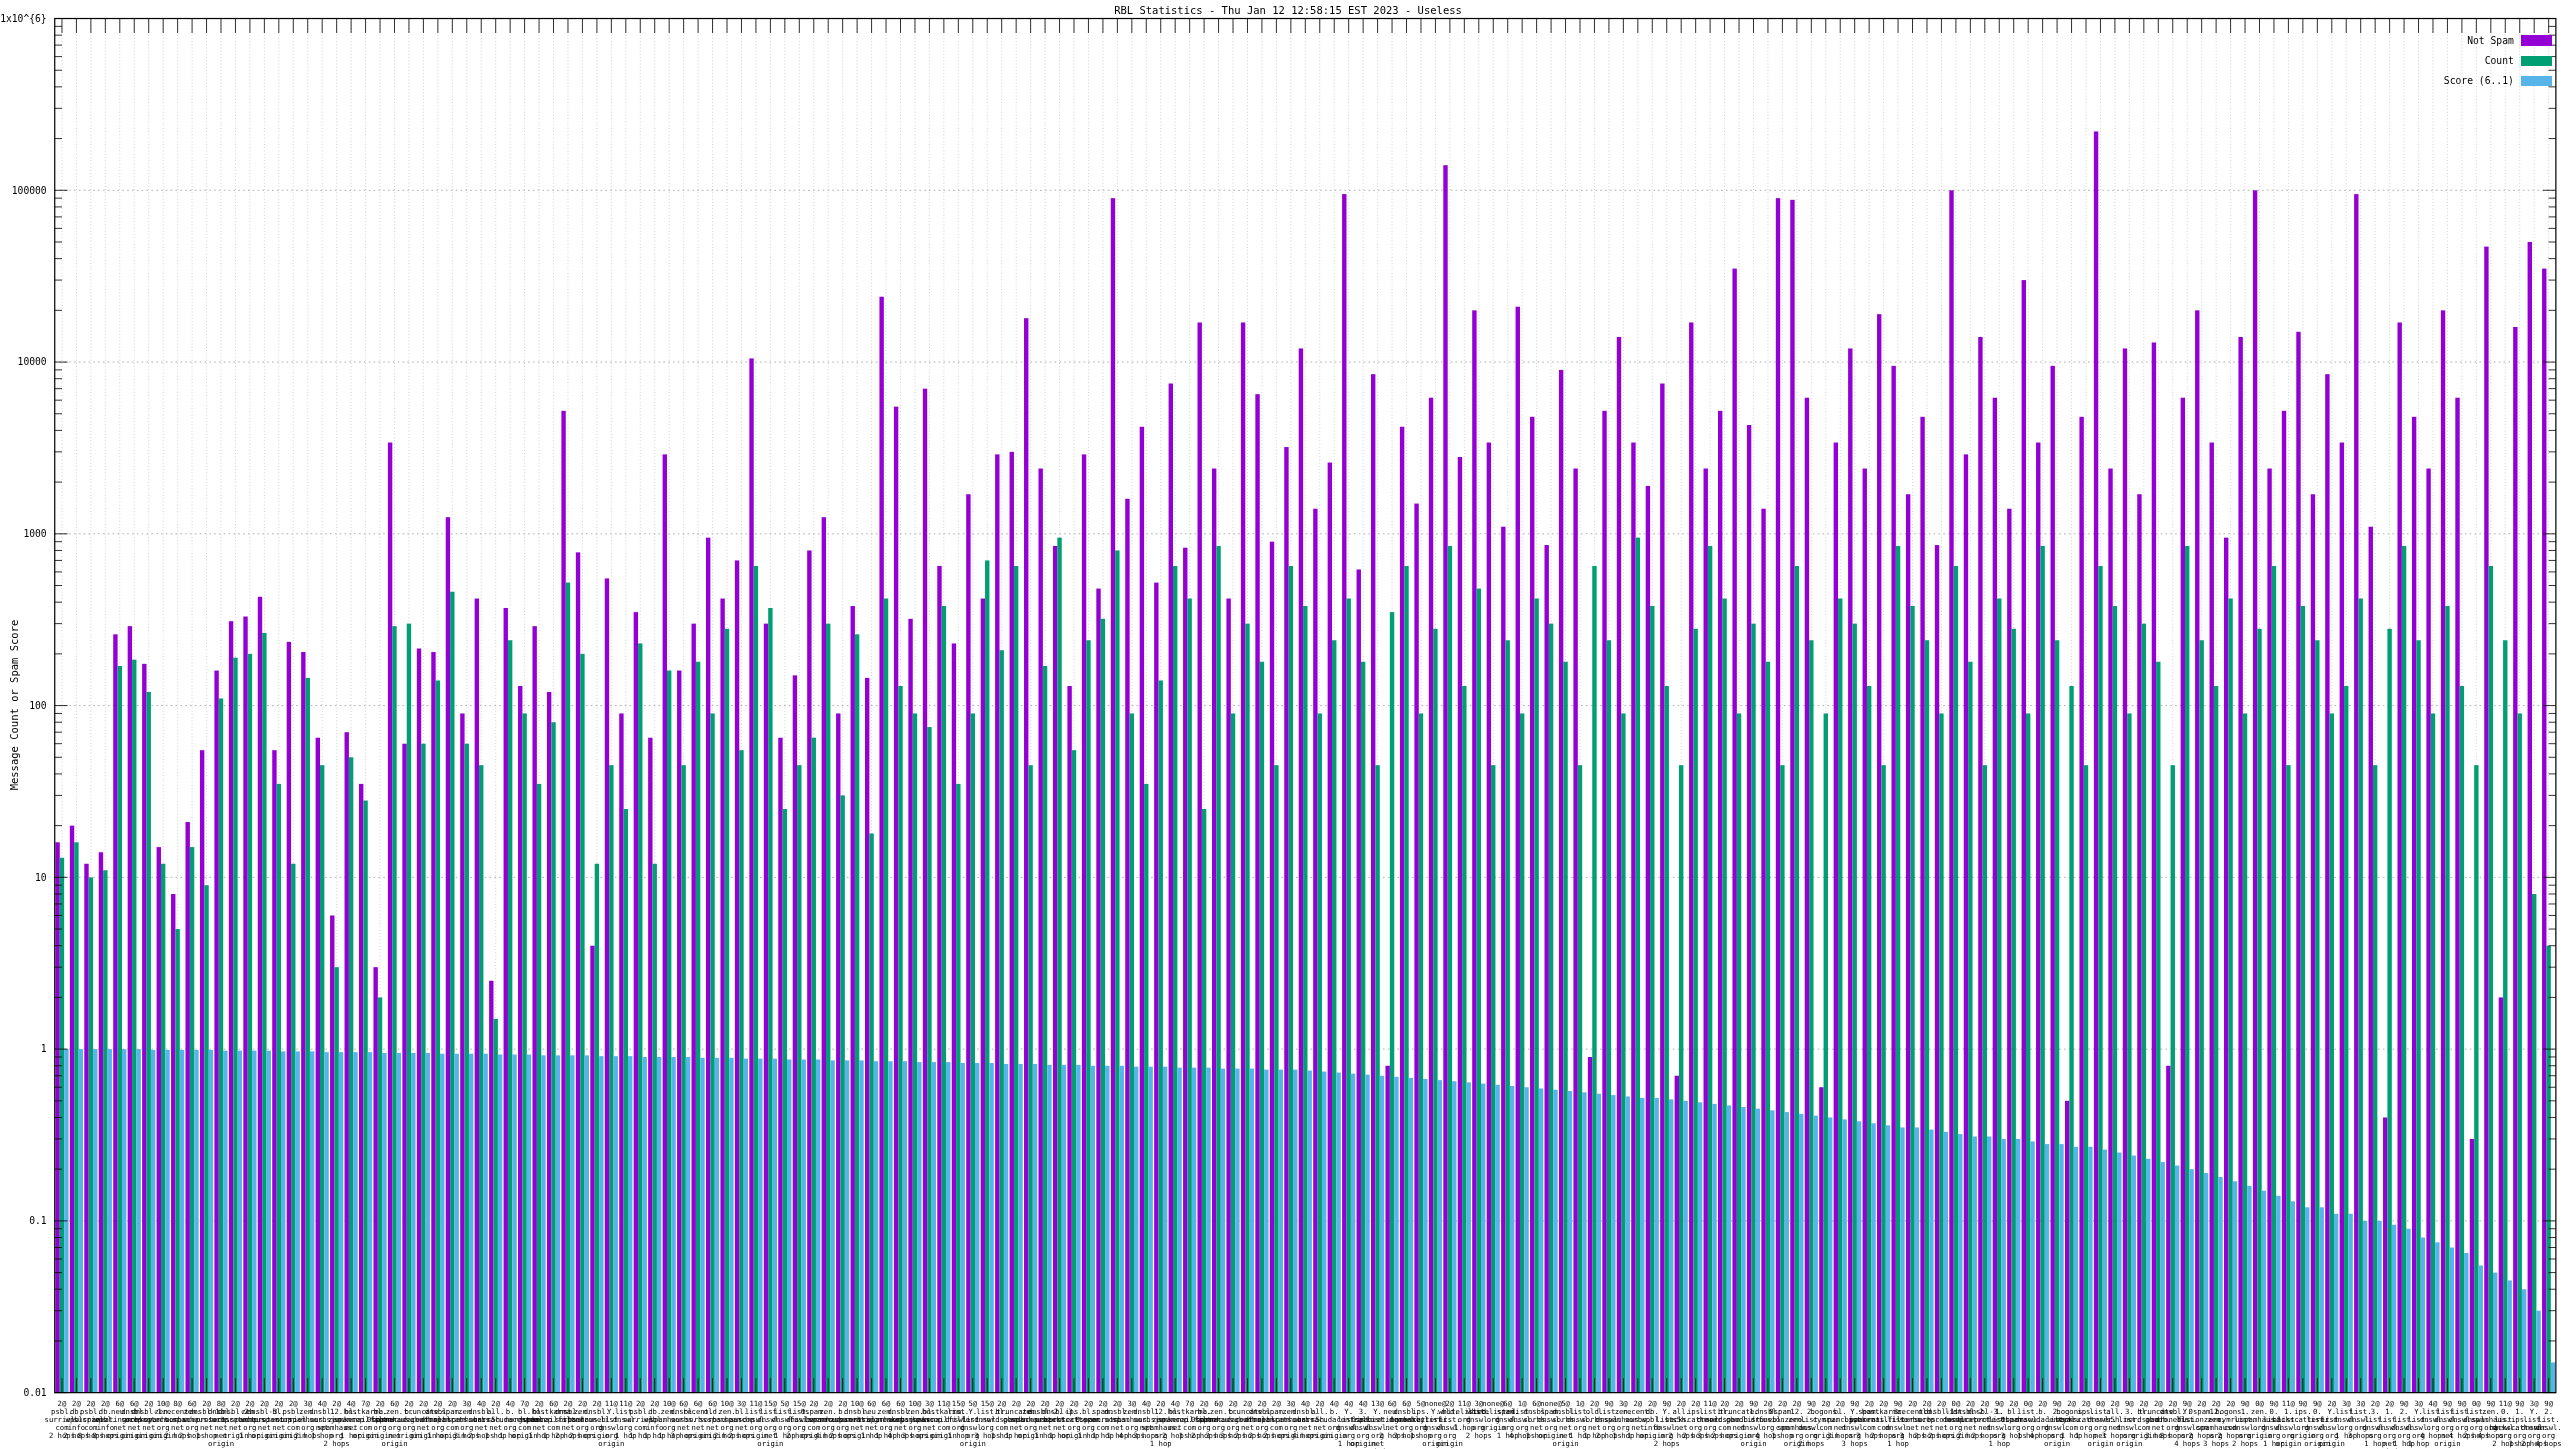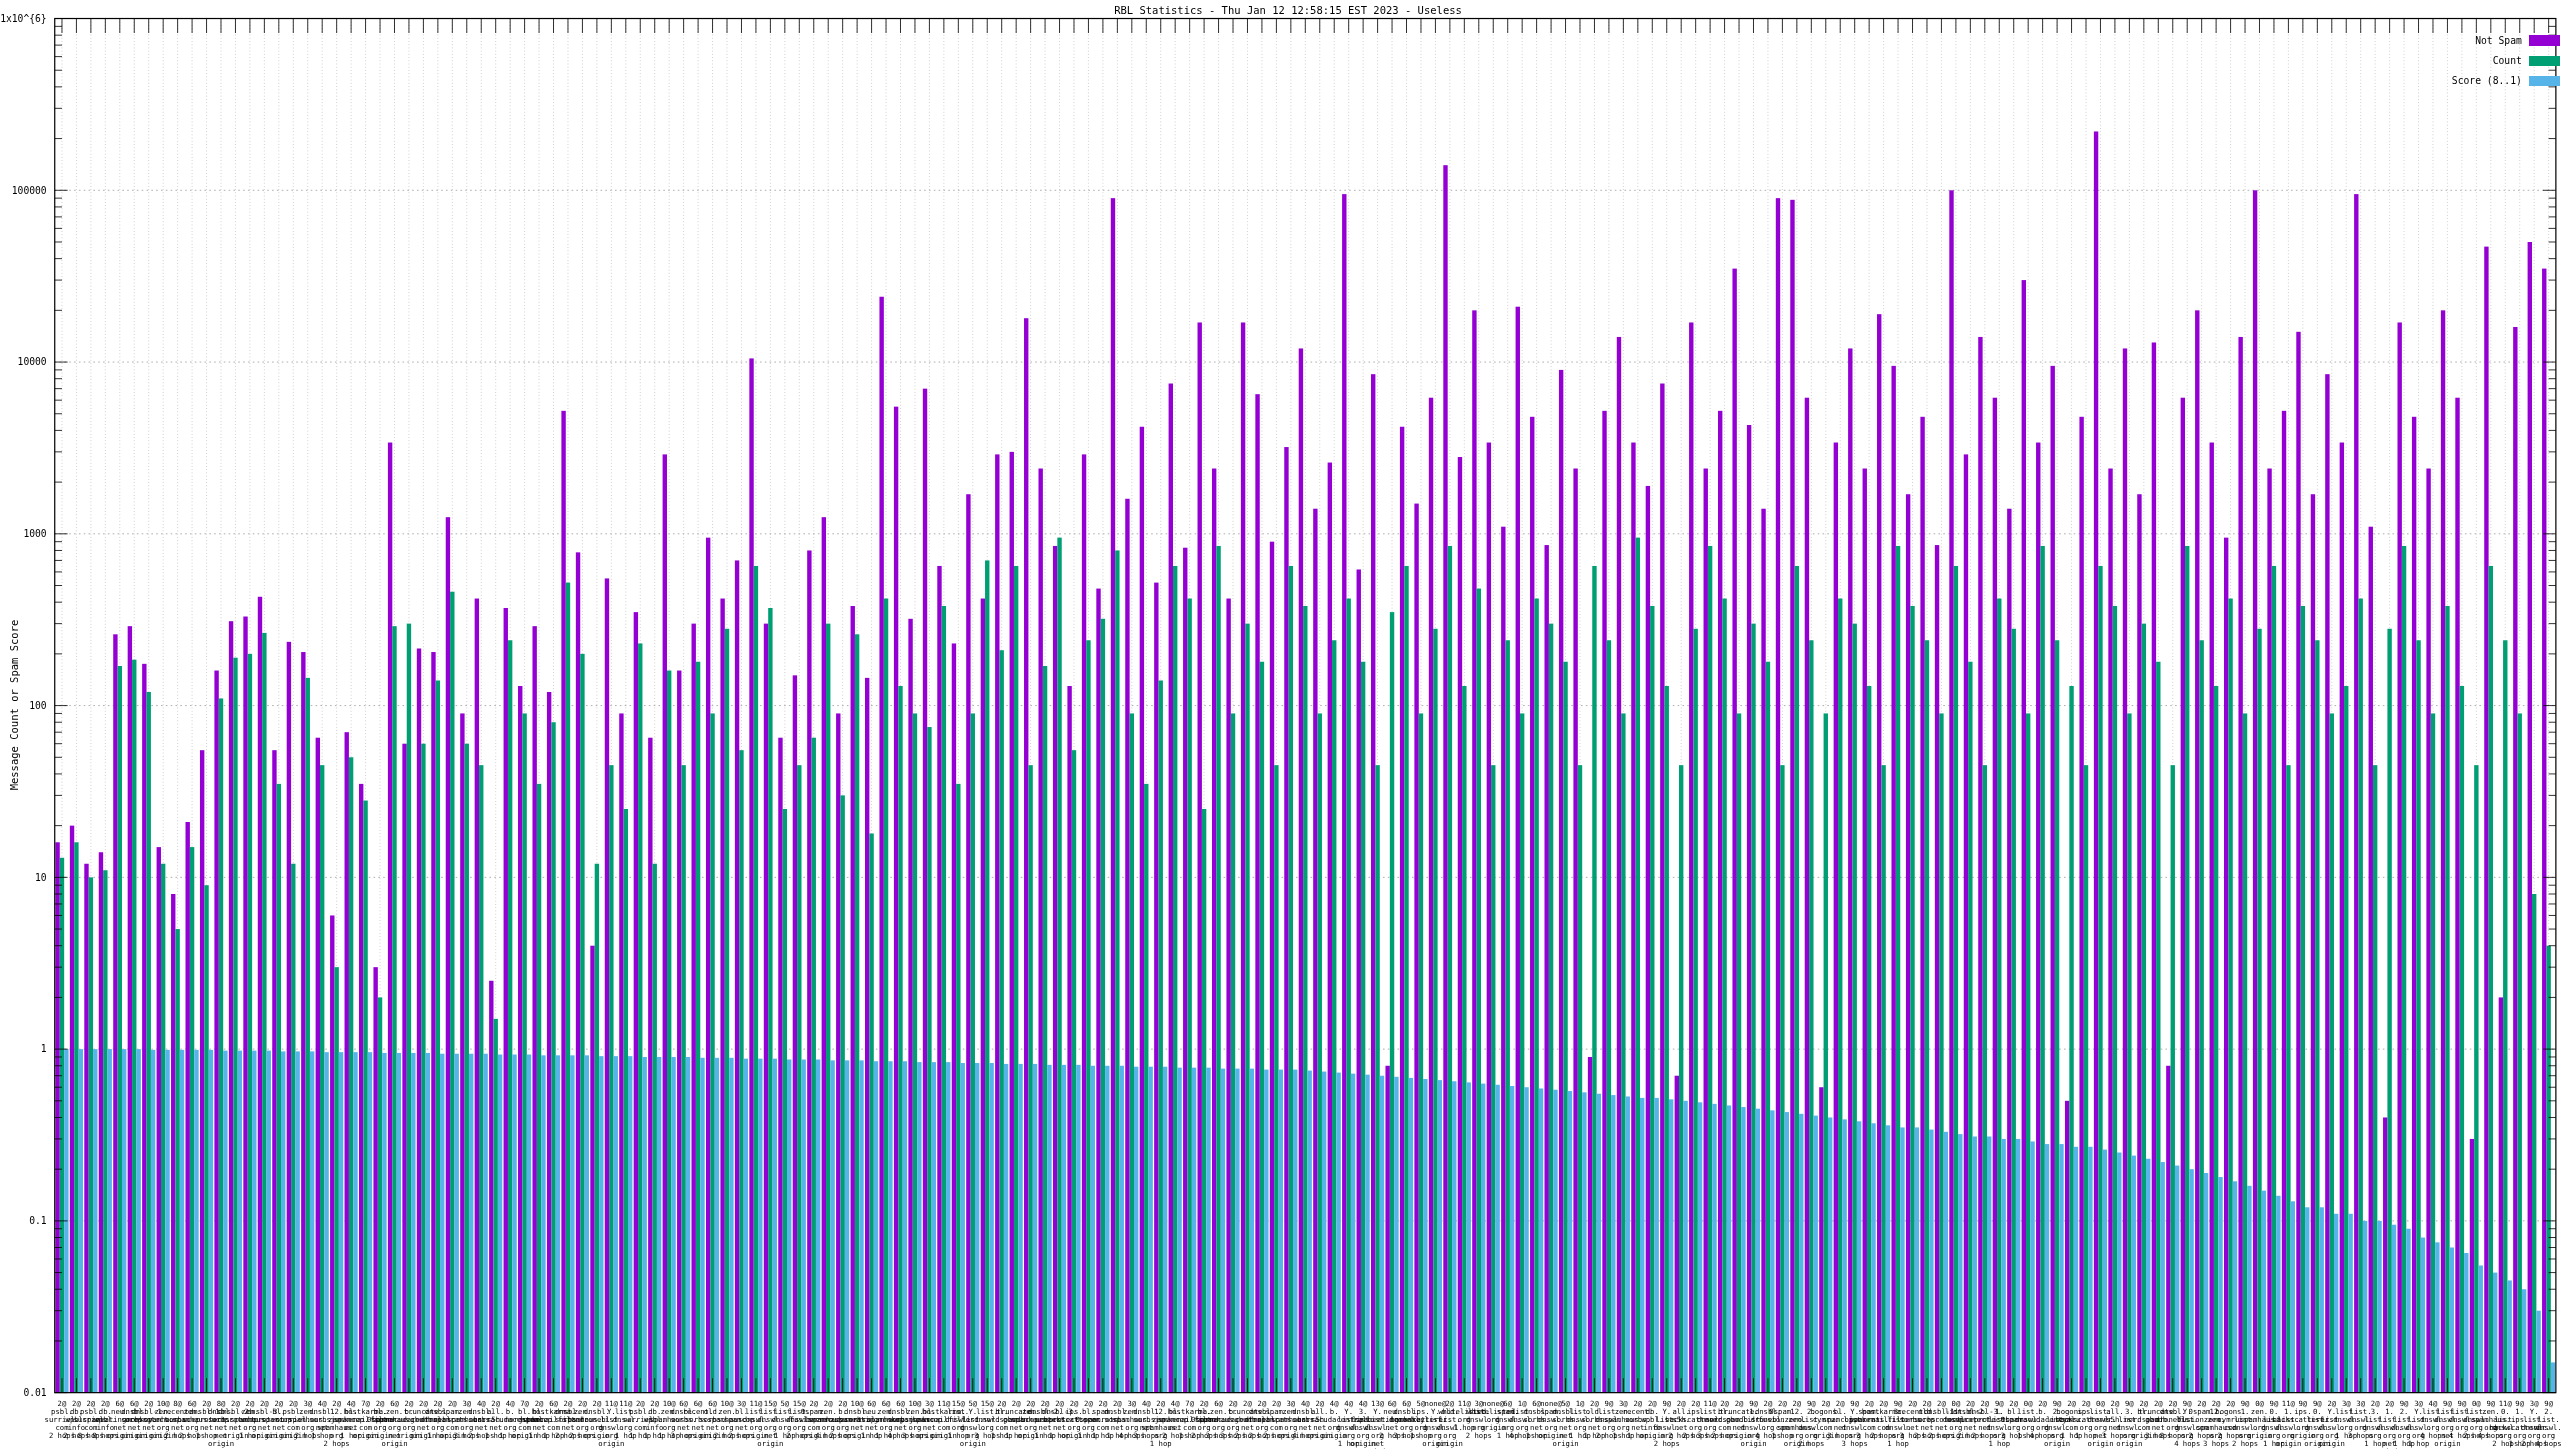--- a/index.html
+++ b/index.html
@@ -1,21 +1,21 @@
 <!DOCTYPE html>
 <html style="font-size:13px"><head>
 <meta charset="utf-8">
 <style>
   html,body{margin:0;padding:0;background:#ffffff;}
   body{width:2576px;height:1449px;position:relative;font-family:"DejaVu Sans Mono","Liberation Mono",monospace;}
   #canvas{position:absolute;left:0;top:0;width:2576px;height:1449px;}
   .title{position:absolute;top:4px;left:0;width:2576px;text-align:center;font-size:10.5px;color:#000;}
   .ylabel{position:absolute;left:8px;top:705px;white-space:nowrap;font-size:10.5px;color:#000;
           transform-origin:0 0;transform:rotate(-90deg) translateX(-50%);}
-  .legend{position:absolute;top:35px;right:16px;}
+  .legend{position:absolute;top:35px;right:24px;}
   .lrow{display:flex;align-items:center;justify-content:flex-end;margin-bottom:8.9px;height:11.3px;}
   .ltext{font-size:9.7px;color:#000;margin-right:7.2px;line-height:11.3px;}
   .lswatch{display:inline-block;width:31px;height:10.5px;}
   svg text{fill:#000;}
   .ytick{font-family:"DejaVu Sans Mono","Liberation Mono",monospace;font-size:12px;}
   .xlab{font-family:"DejaVu Sans Mono","Liberation Mono",monospace;font-size:9px;}
 </style>
 </head>
 <body>
 
@@ -1423,18 +1423,18 @@
   <div class="legend">
     <div class="lrow">
       <span class="ltext">Not Spam</span>
       <span class="lswatch" style="background: rgb(148, 0, 211);"></span>
     </div>
     <div class="lrow">
       <span class="ltext">Count</span>
       <span class="lswatch" style="background: rgb(0, 158, 115);"></span>
     </div>
     <div class="lrow">
-      <span class="ltext">Score (8..1)</span>
+      <span class="ltext">Score (6..1)</span>
       <span class="lswatch" style="background: rgb(86, 180, 233);"></span>
     </div>
   </div>
 </div>
 
 
 </body></html>

